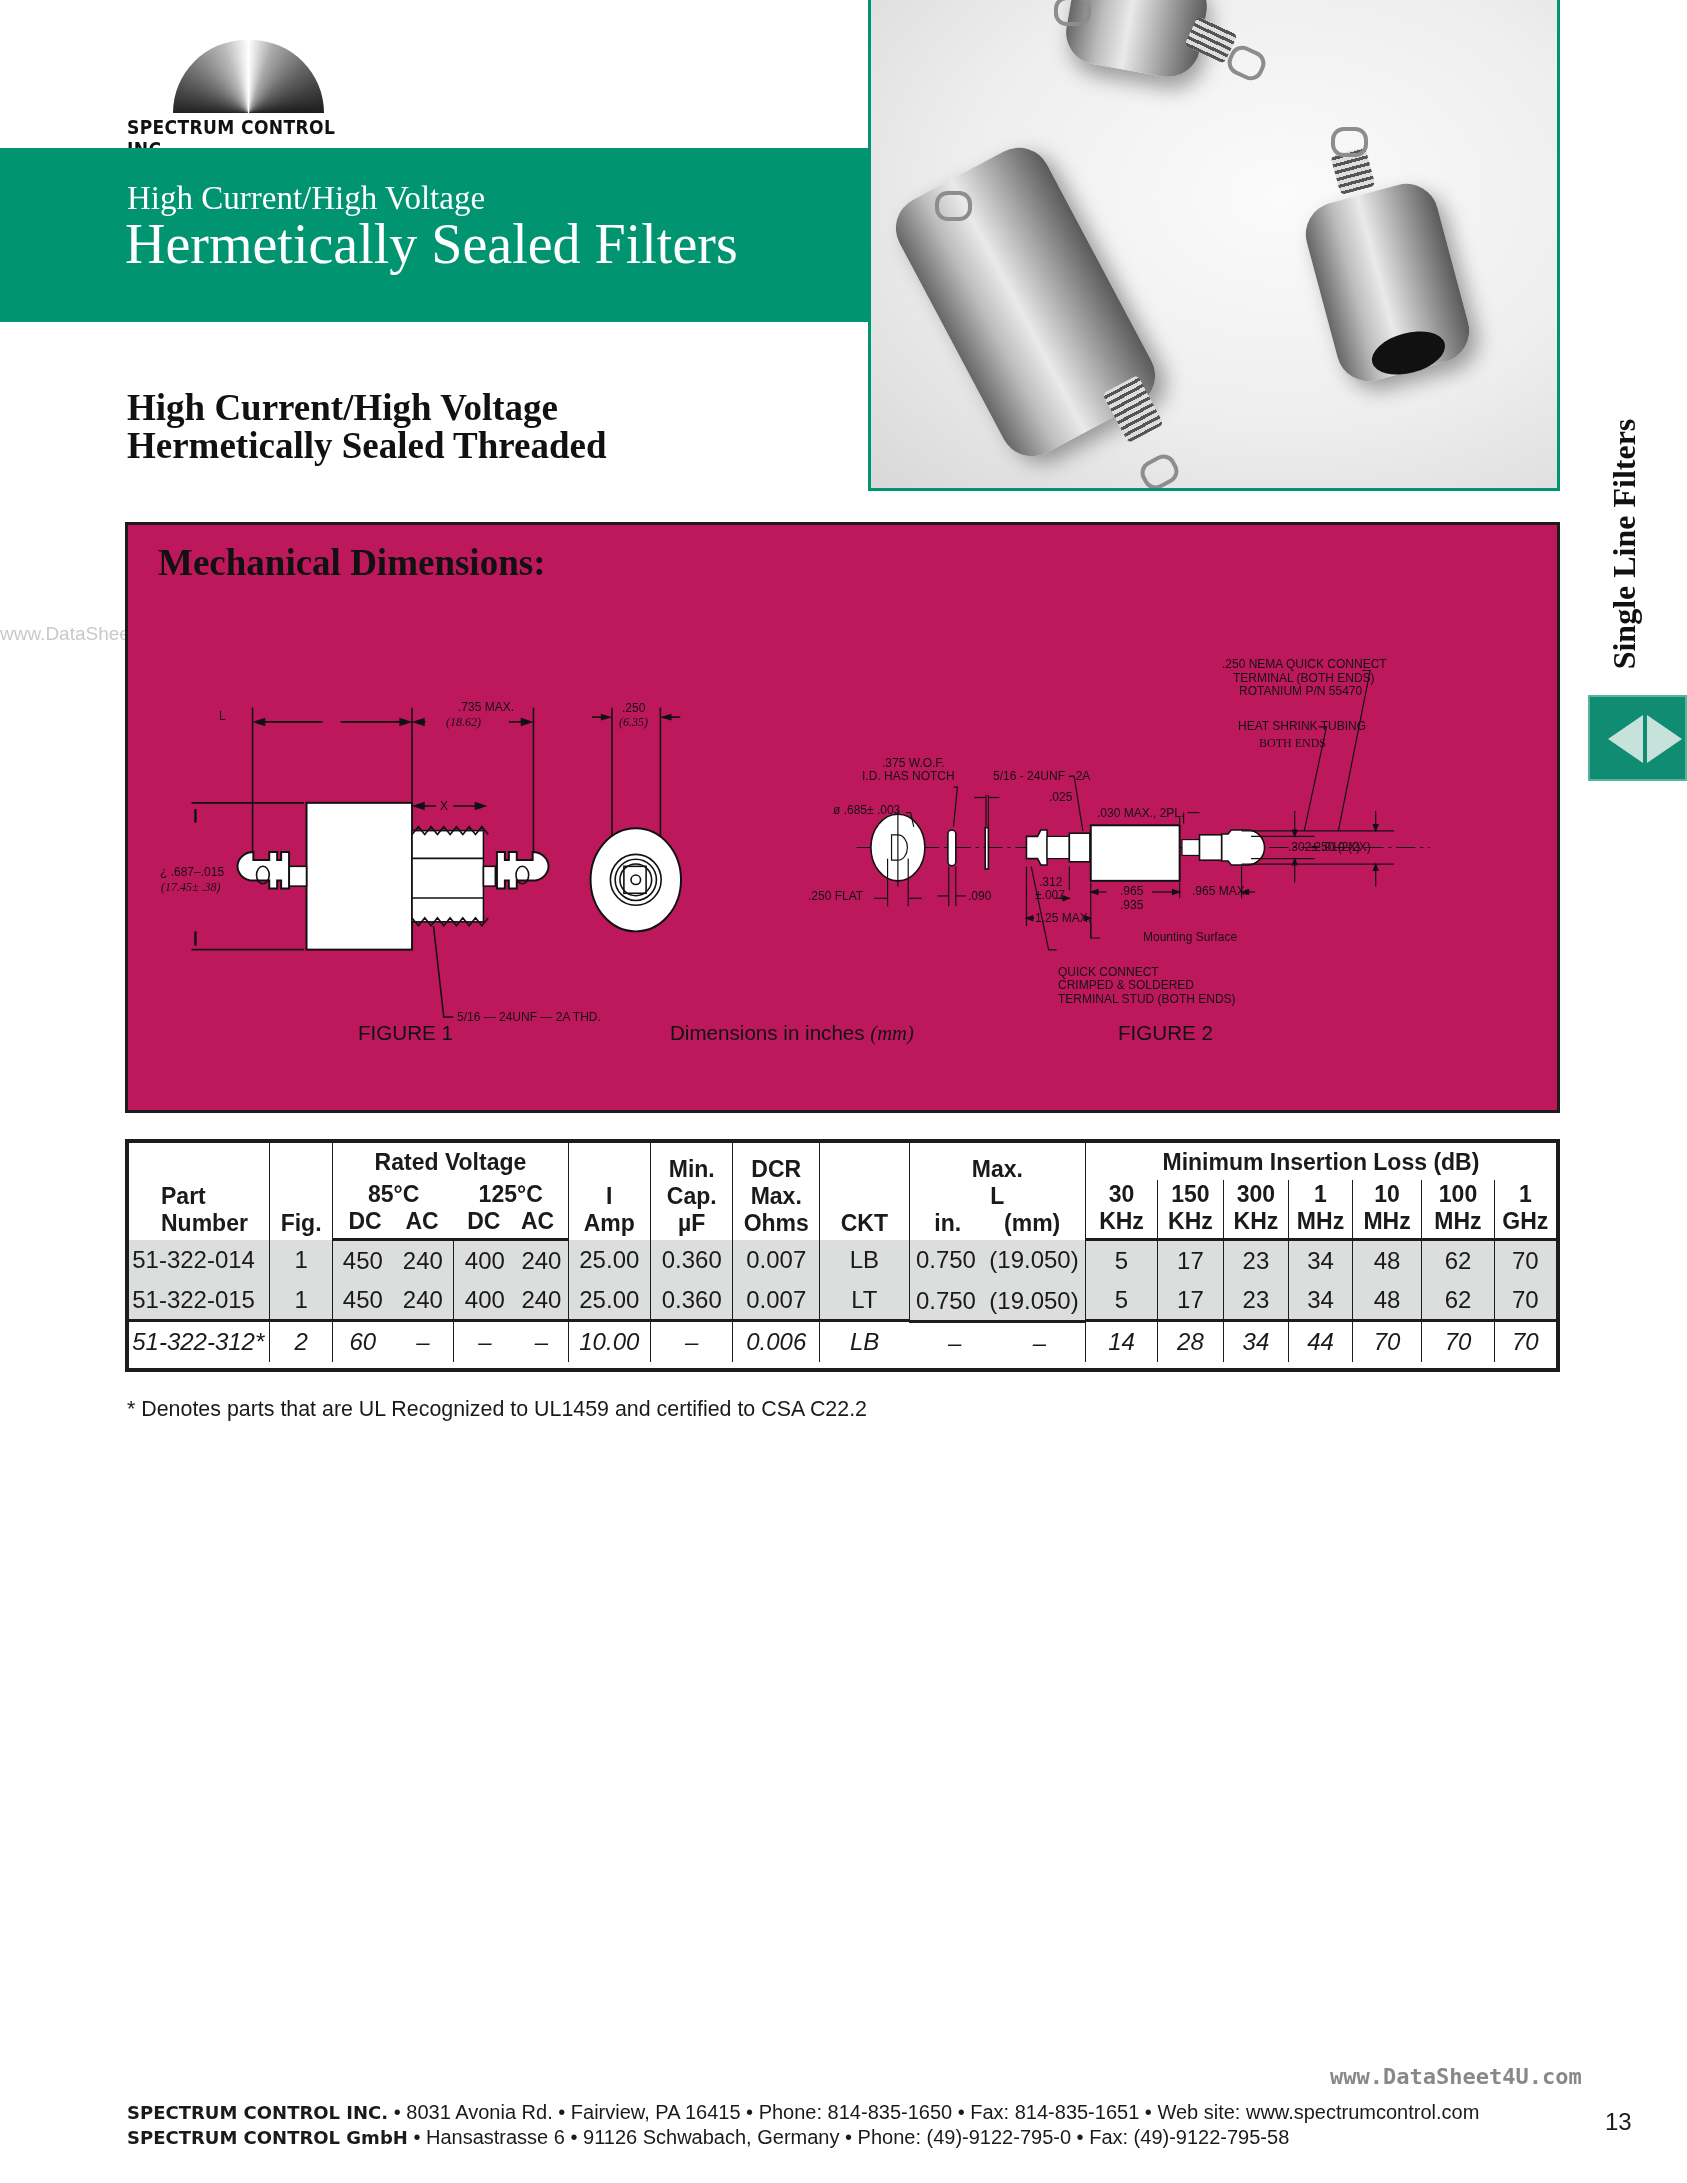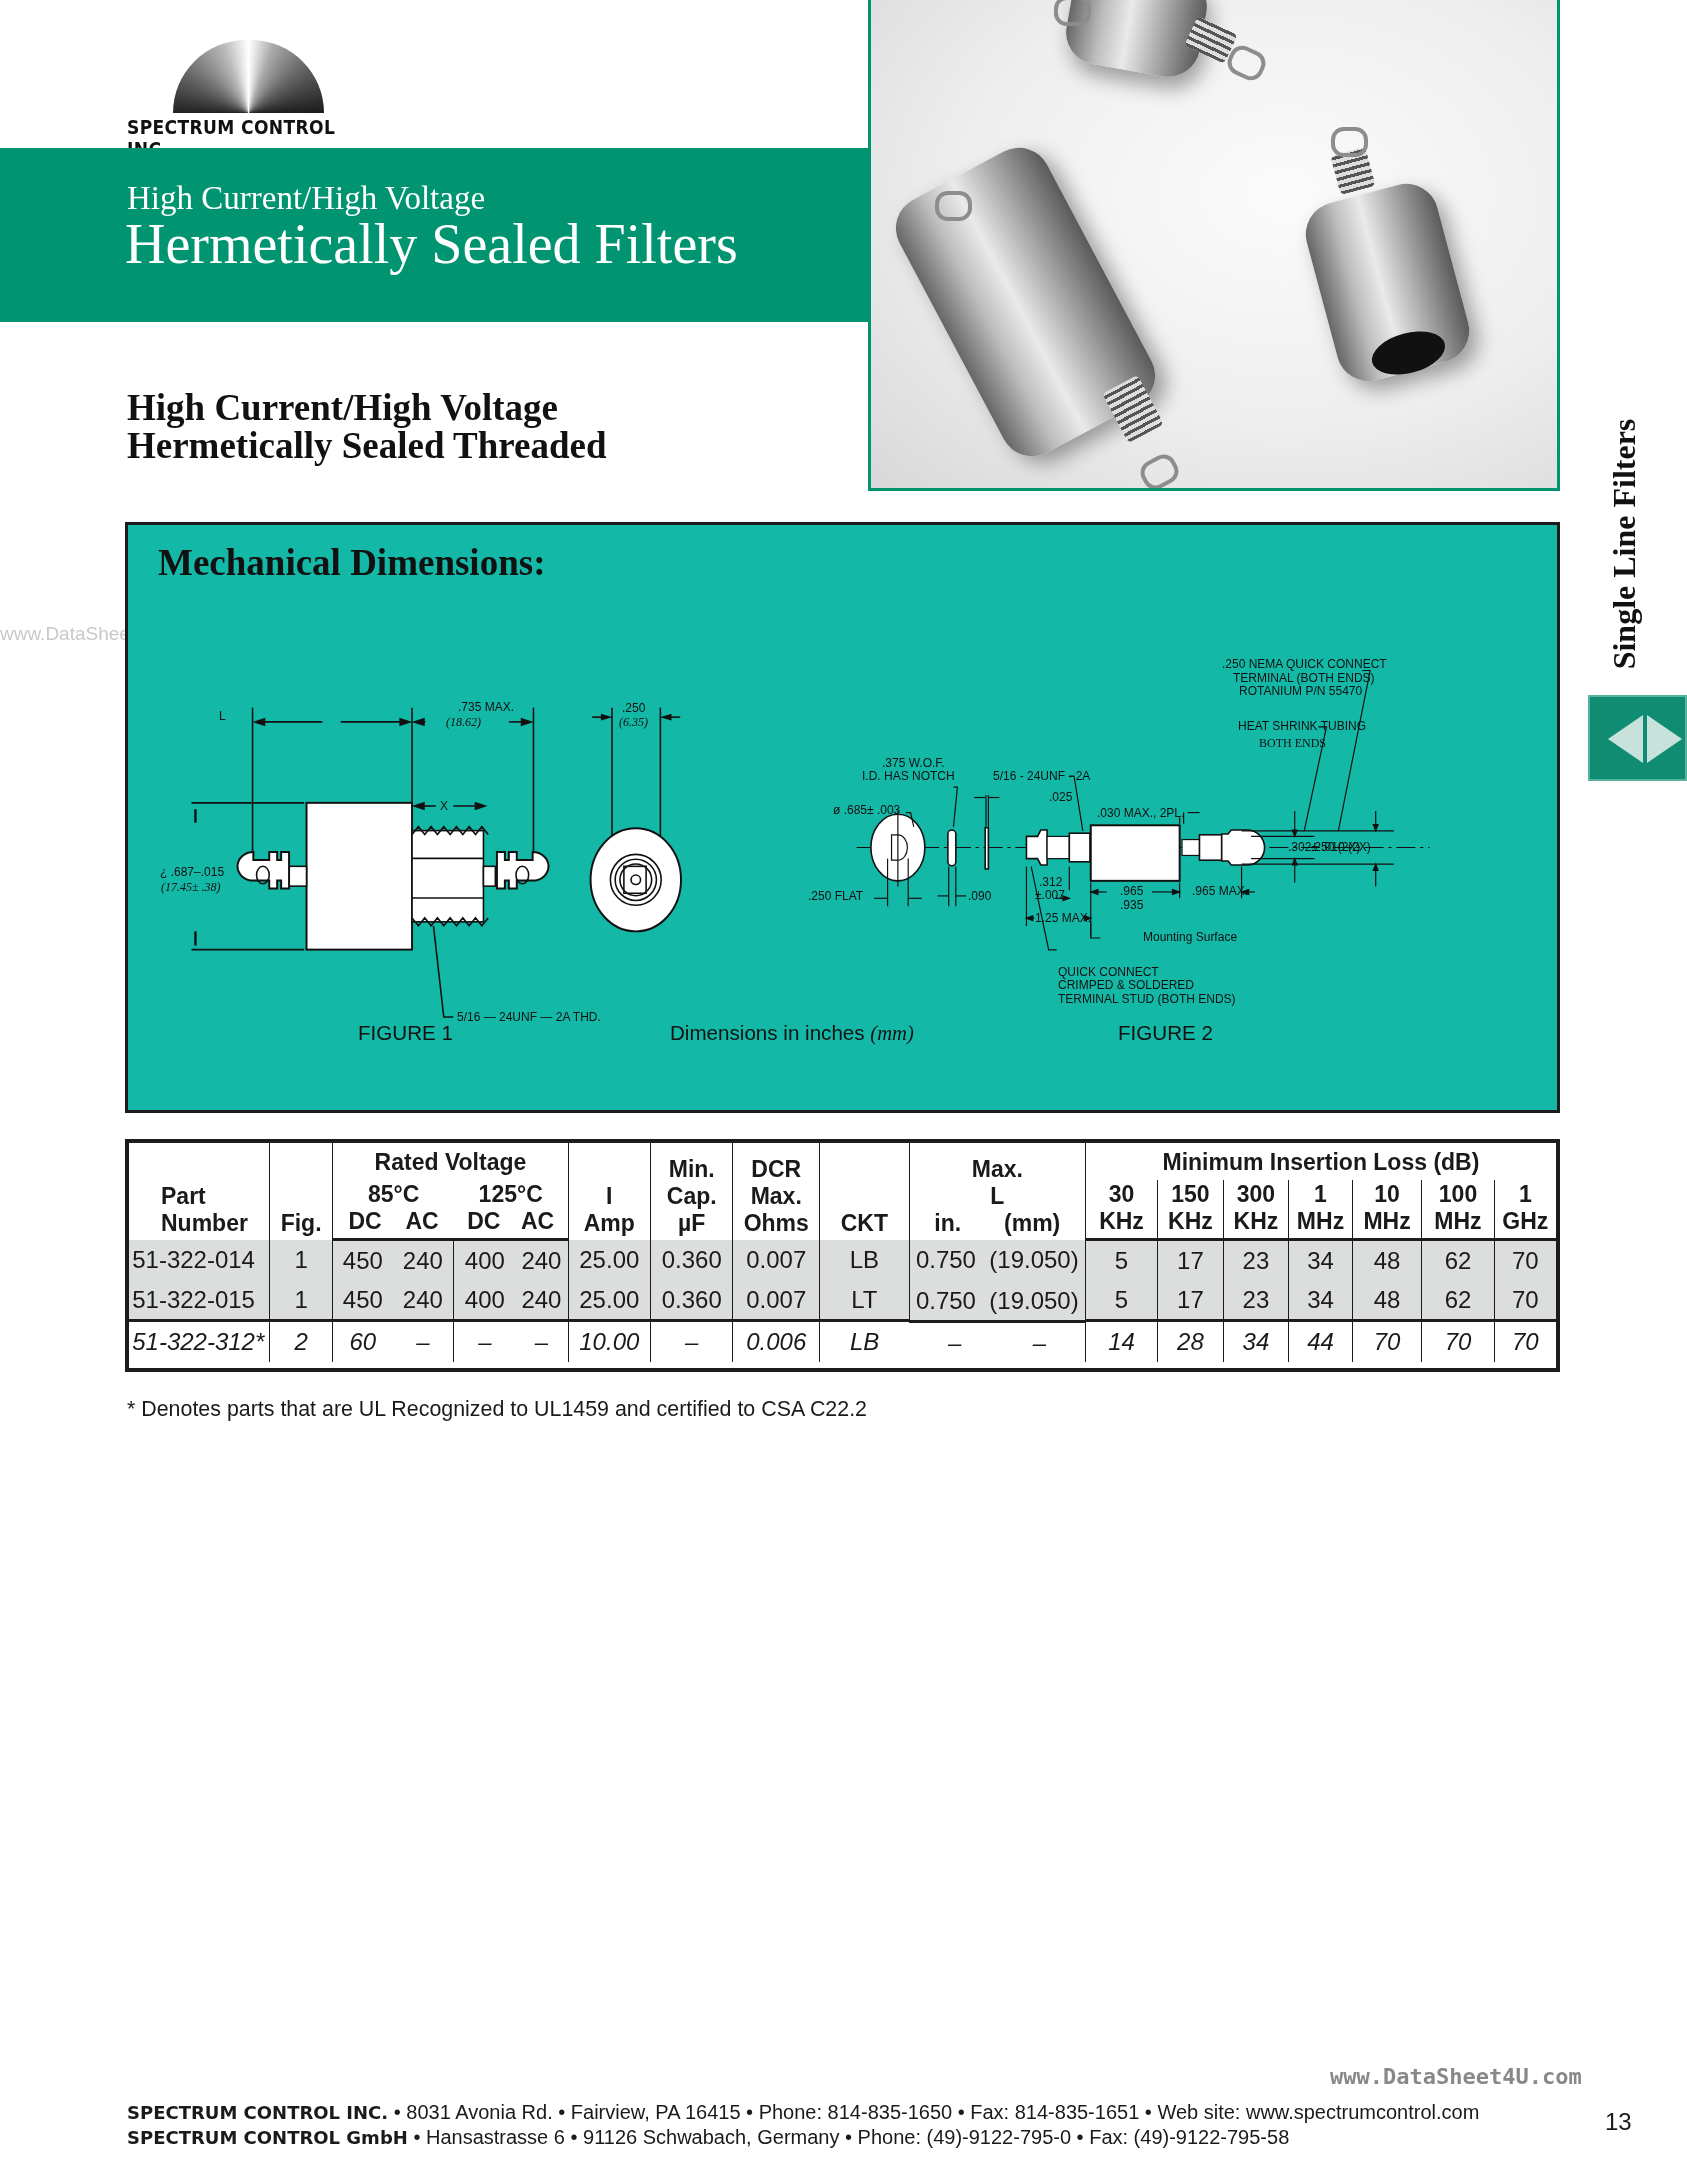--- a/index.html
+++ b/index.html
@@ -29,21 +29,21 @@
   #headline { left:127px; top:389px; font-size:37px; font-weight:bold; line-height:38px; color:#111; }
 
   
   #side-label { left:1592px; top:413px; width:64px; height:262px; }
   #side-label span { position:absolute; left:50%; top:50%; transform:translate(-50%,-50%) rotate(-90deg); white-space:nowrap; font-size:32px; font-weight:bold; color:#111; }
   #nav-box { left:1588px; top:695px; width:99px; height:86px; background:#0f8c72; border:2.4px solid #5ab39c; box-sizing:border-box; }
   #nav-box .prev { position:absolute; left:17.5px; top:17.5px; width:0; height:0; border-top:24px solid transparent; border-bottom:24px solid transparent; border-right:35px solid #c7e2da; }
   #nav-box .next { position:absolute; left:57px; top:17.5px; width:0; height:0; border-top:24px solid transparent; border-bottom:24px solid transparent; border-left:35px solid #c7e2da; }
 
   
-  #panel { left:125px; top:522px; width:1435px; height:591px; background:#14b8a6; border:3.2px solid #1c1c1c; box-sizing:border-box; }
+  #panel { left:125px; top:522px; width:1435px; height:591px; background:#be185d; border:3.2px solid #1c1c1c; box-sizing:border-box; }
   #panel .ptitle { position:absolute; left:30px; top:16px; font-size:37px; font-weight:bold; color:#111; }
   .lbl { position:absolute; font-size:12px; color:#111; white-space:nowrap; line-height:13.5px; }
   .lbl.c { text-align:center; }
   .lbl.i { font-style:italic; font-family:"Liberation Serif", serif; }
   .cap { position:absolute; font-size:20.6px; color:#111; }
   #watermark1 { left:0; top:623px; font-size:19px; color:#c9c9c9; }
   svg { position:absolute; overflow:visible; }
 
   
   #spec-table { position:absolute; left:125px; top:1139px; width:1435px; border-collapse:collapse; border:4px solid #1c1c1c; font-size:23px; }

